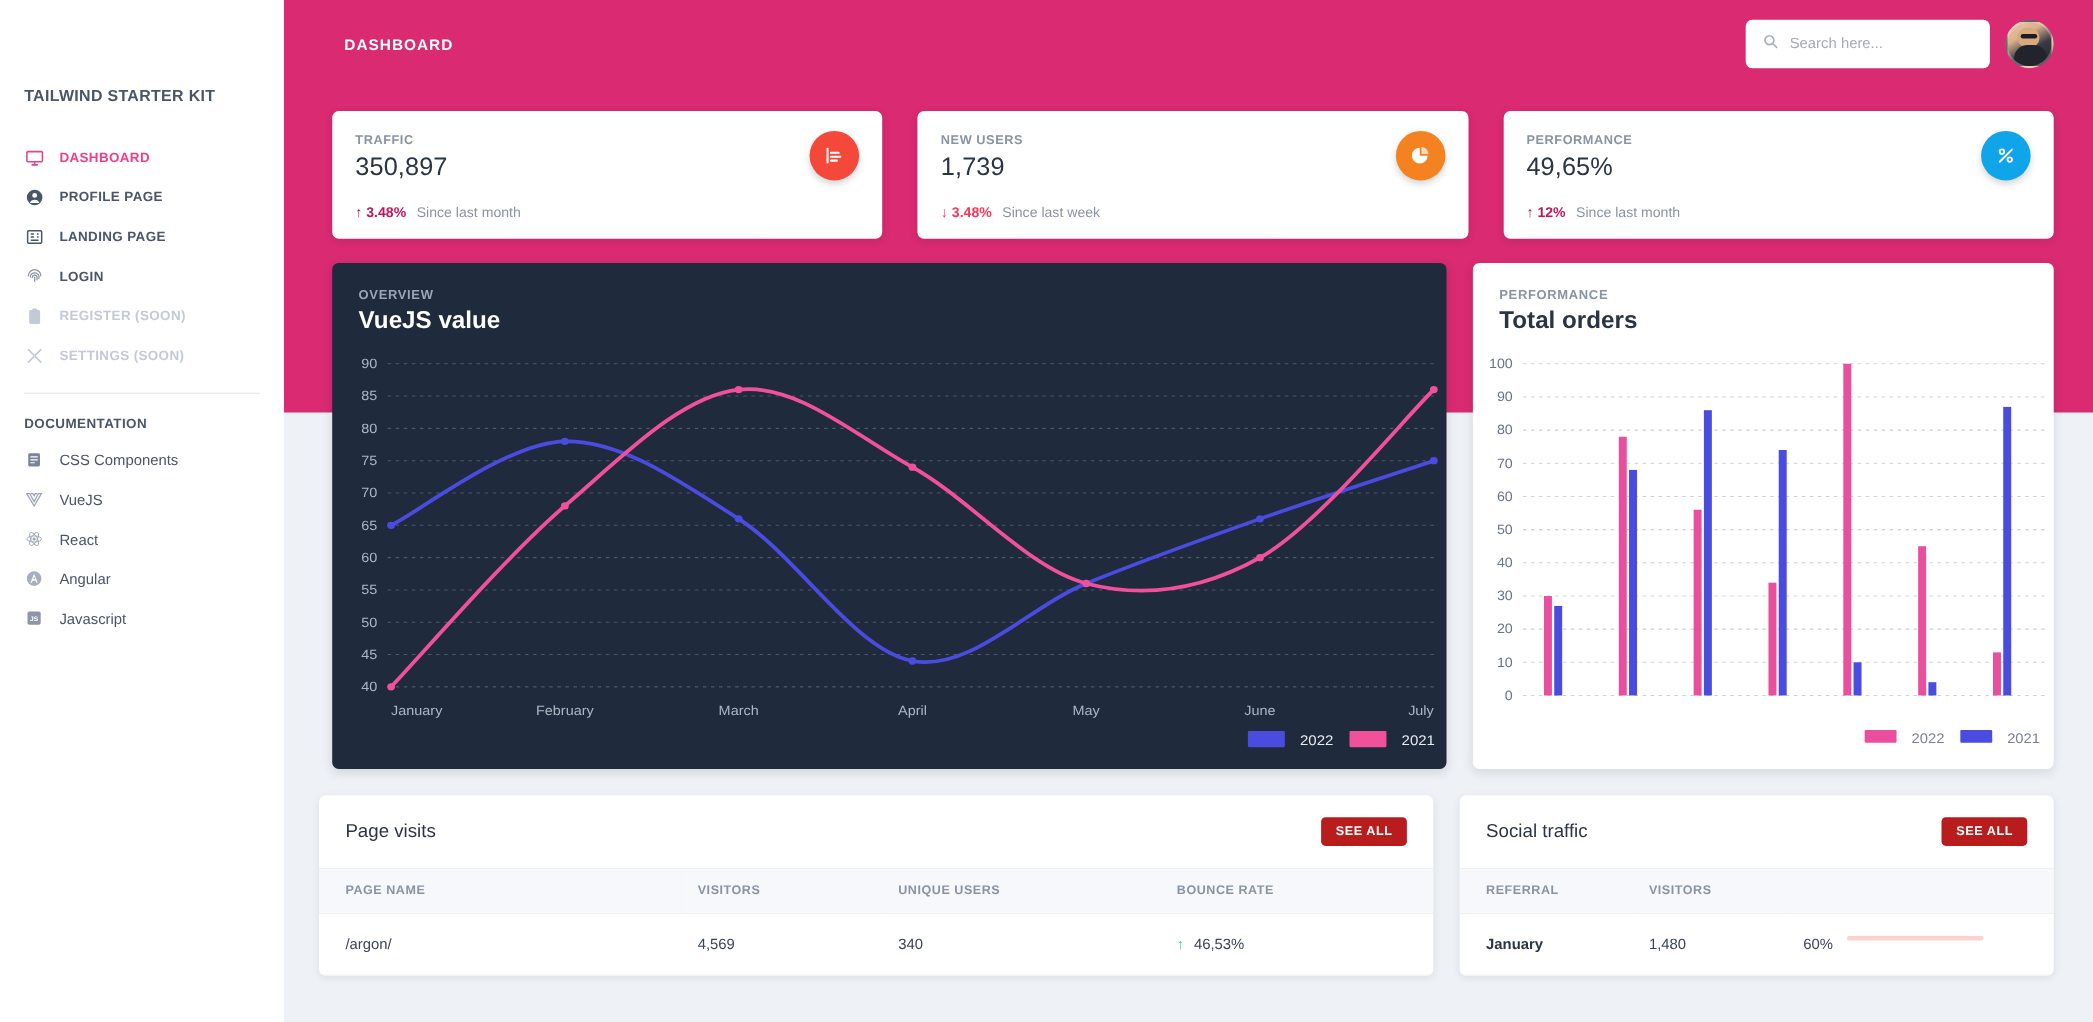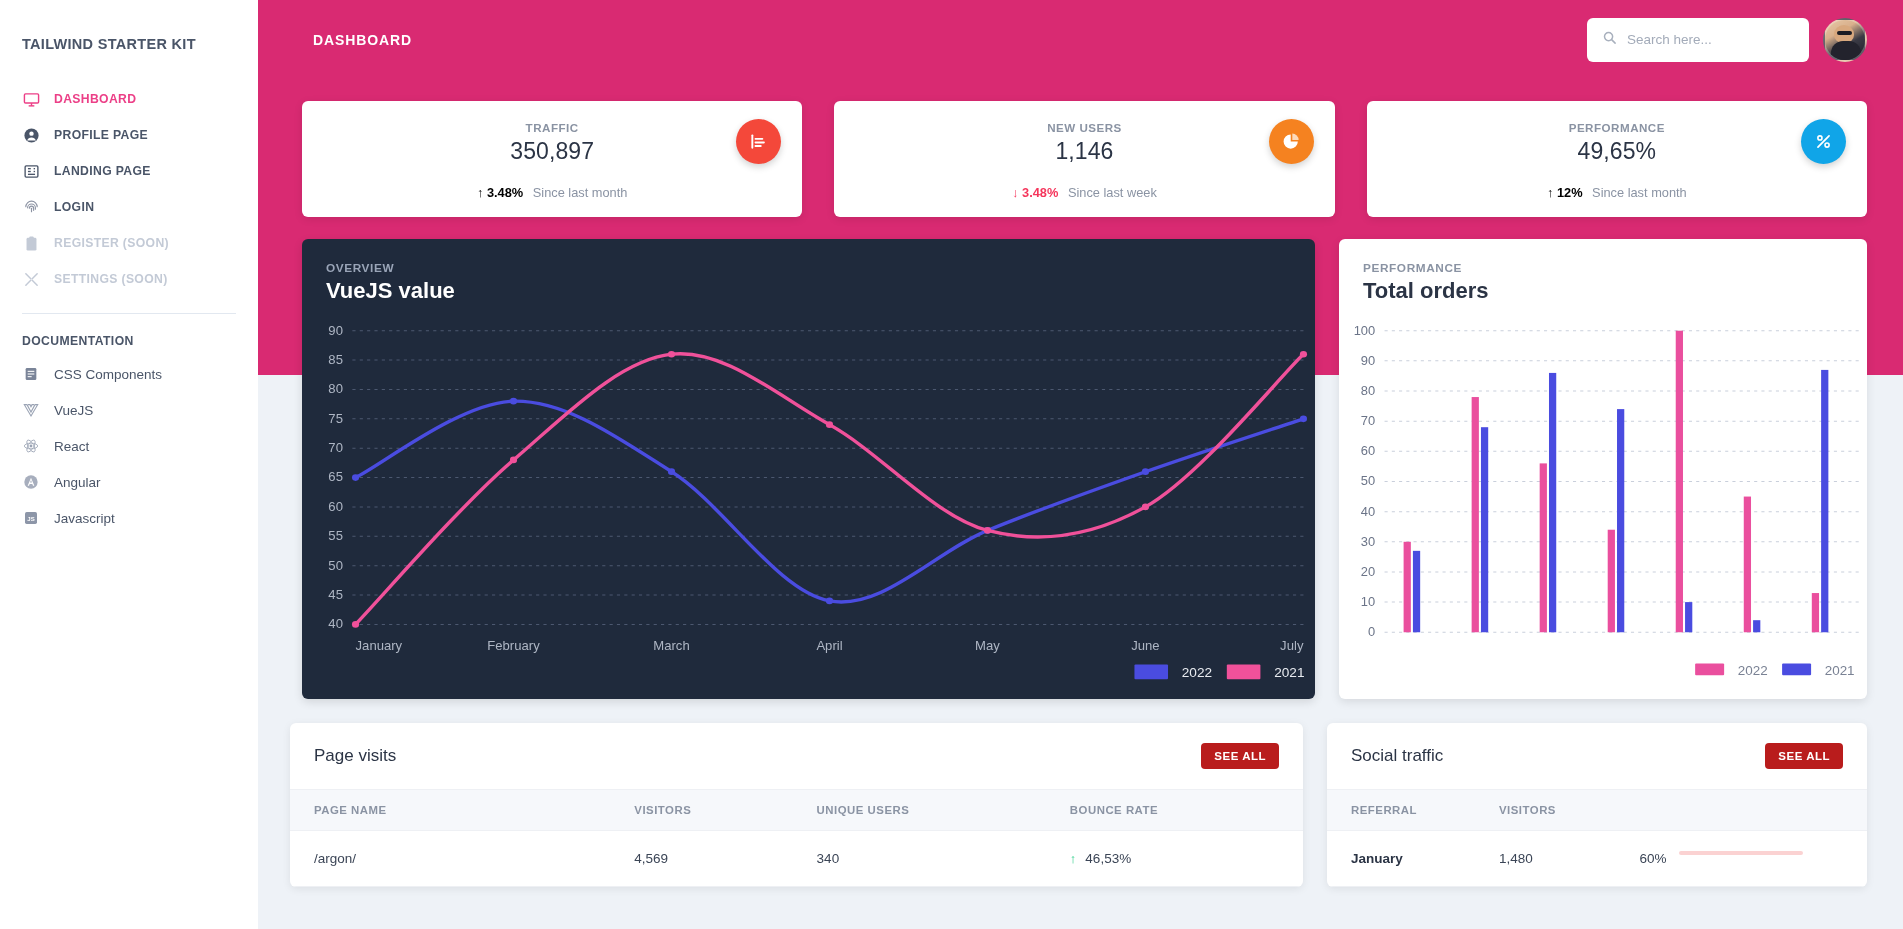--- a/index.html
+++ b/index.html
@@ -15,21 +15,21 @@
   
   .sidebar {
     position: absolute; left: 0; top: 0;
     width: 258px; height: 929px;
     background: #ffffff;
     padding: 28px 0 0 0;
     z-index: 5;
   }
   .brand {
     font-size: 14.5px; font-weight: bold; letter-spacing: .3px;
-    color: #4a5568; padding: 8px 22px 0 22px; line-height: 1.2;
+    color: #4a5568; padding: 8px 22px 0 22px; line-height: 1.2; margin-top: 44px;
   }
   .nav { margin-top: 28px; }
   .nav-item {
     display: flex; align-items: center; gap: 14px;
     padding: 9px 22px; cursor: pointer;
     font-size: 12.2px; font-weight: bold; letter-spacing: .35px;
     color: #4a5568; text-transform: uppercase;
   }
   .nav-item.active { color: #ec3f87; }
   .nav-item.disabled { color: #c3cad6; cursor: default; }
@@ -90,35 +90,35 @@
     content:''; position:absolute; left: 6px; top: 21px; width: 30px; height: 26px;
     border-radius: 12px 12px 0 0; background:#23232d;
   }
   .avatar i {
     position:absolute; left: 12px; top: 11px; width: 15px; height: 4px;
     border-radius: 2px; background:#1c1c24; z-index: 3;
   }
 
   
   .stats-row {
-    display: flex; gap: 32px; padding: 22px 36px 0 44px; text-align: center;
+    display: flex; gap: 32px; padding: 22px 36px 0 44px;
   }
   .stat-card {
     flex: 1 1 0; background: #fff; border-radius: 6px;
     box-shadow: 0 2px 8px rgba(0,0,0,.10);
     padding: 20px 21px 17px 21px; position: relative; min-height: 100px;
   }
   .stat-label {
     font-size: 11.6px; font-weight: bold; letter-spacing: .5px;
     color: #8a93a3; text-transform: uppercase;
   }
   .stat-value { font-size: 23px; color: #2b3445; margin-top: 4px; letter-spacing: .1px; }
   .stat-foot { margin-top: 20px; font-size: 12.8px; color: #8a93a3; white-space: nowrap; }
   .stat-delta { font-weight: bold; margin-right: 6px; }
-  .up { color: #000000; }
+  .up { color: #be185d; }
   .down { color: #f5365c; }
   .down-orange { color: #fb6340; }
   .stat-icon {
     position: absolute; right: 21px; top: 18px;
     width: 45px; height: 45px; border-radius: 50%;
     display: flex; align-items: center; justify-content: center;
     box-shadow: 0 3px 7px rgba(0,0,0,.18);
   }
   .stat-icon svg { width: 19px; height: 19px; fill: #fff; }
 
@@ -350,21 +350,21 @@
                 <rect x="3" y="3" width="2.4" height="18" rx="1"></rect>
                 <rect x="7" y="12" width="13" height="2.4" rx="1"></rect>
                 <rect x="7" y="16.5" width="9" height="2.4" rx="1"></rect>
                 <rect x="7" y="7.5" width="11" height="2.4" rx="1"></rect>
               </svg>
           </div>
         </div>
 
         <div class="stat-card">
           <div class="stat-label">NEW USERS</div>
-          <div class="stat-value">1,146</div>
+          <div class="stat-value">1,739</div>
           <div class="stat-foot">
             <span class="stat-delta down">
               <span>↓</span>
               <span>3.48%</span>
             </span><span>Since last week</span>
           </div>
           <div class="stat-icon" style="background:#f58220">
             <svg viewBox="0 0 24 24">
                 <path d="M11 3a9 9 0 1 0 9 9h-9z"></path>
                 <path d="M13 2v8h8a8.2 8.2 0 0 0-8-8z" opacity=".7"></path>

